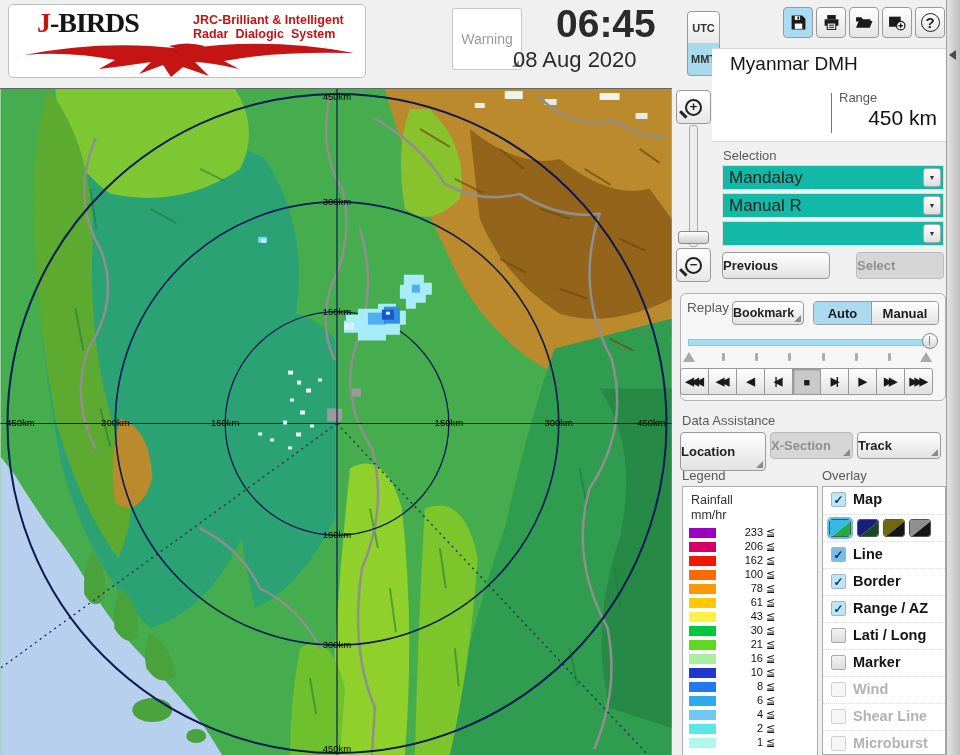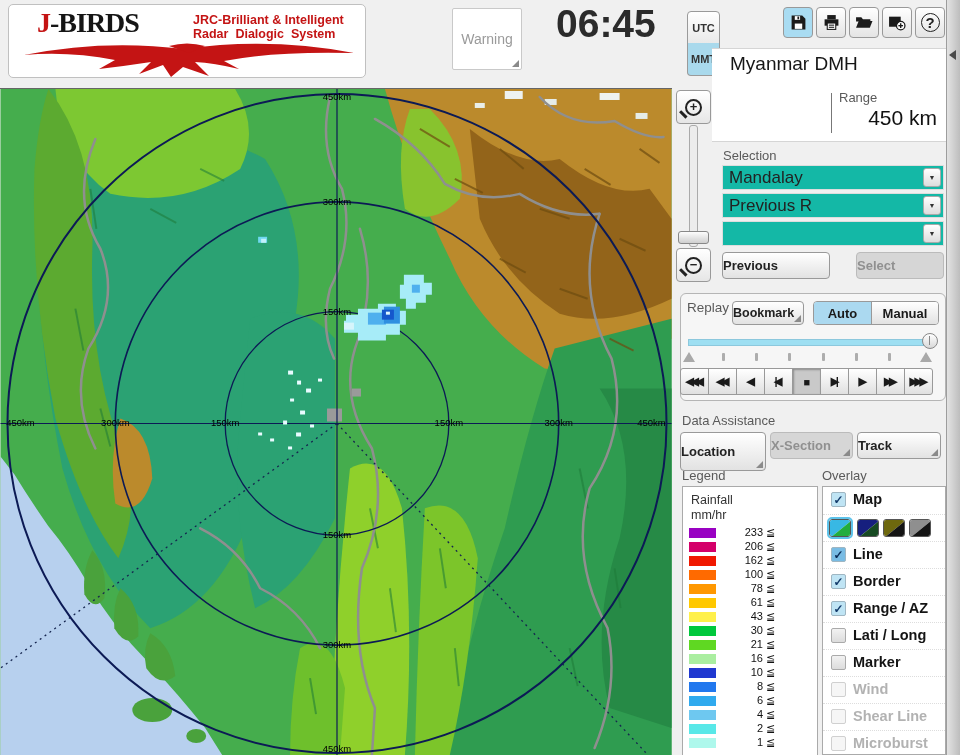--- a/index.html
+++ b/index.html
@@ -148,20 +148,21 @@
       <path d="M5,14 Q85,-2 165,8 Q250,-4 335,12 Q255,10 205,20 L220,28 Q195,22 176,21 L190,35 L164,26 L152,36 L144,24 L120,33 L132,21 Q106,25 80,28 L96,19 Q50,10 5,14 Z" fill="#c41414"></path>
       <path d="M150,5 Q168,0 186,5 L170,12 Z" fill="#c41414"></path>
     </svg>
   </div>
 
   <div id="warning-btn" class="corner">
     <span>Warning</span>
   </div>
 
   <div id="clock-time">06:45</div>
+  <div id="clock-date">08 Aug 2020</div>
 
   <div id="utc-btn" class="tz-btn">
       <span>UTC</span>
     </div>
   <div id="mmt-btn" class="tz-btn">
       <span>MMT</span>
     </div>
 
   <div id="toolbar">
     <div class="tool-btn active">
@@ -337,21 +338,21 @@
 <div id="range-label">Range</div>
 <div id="range-value">450 km</div>
 
 <div class="section-label" style="left:723px;top:148px;">Selection</div>
 
 <div class="dropdown" style="top:165px;">
   <span class="val">Mandalay</span>
   <span class="dd-arrow">▼</span>
 </div>
 <div class="dropdown" style="top:193px;">
-  <span class="val">Previous R</span>
+  <span class="val">Manual R</span>
   <span class="dd-arrow">▼</span>
 </div>
 <div class="dropdown" style="top:221px;">
   <span class="val"></span>
   <span class="dd-arrow">▼</span>
 </div>
 
 <div class="btn" style="left:722px;top:252px;width:108px;height:27px;">
   <span>Previous</span>
 </div>

